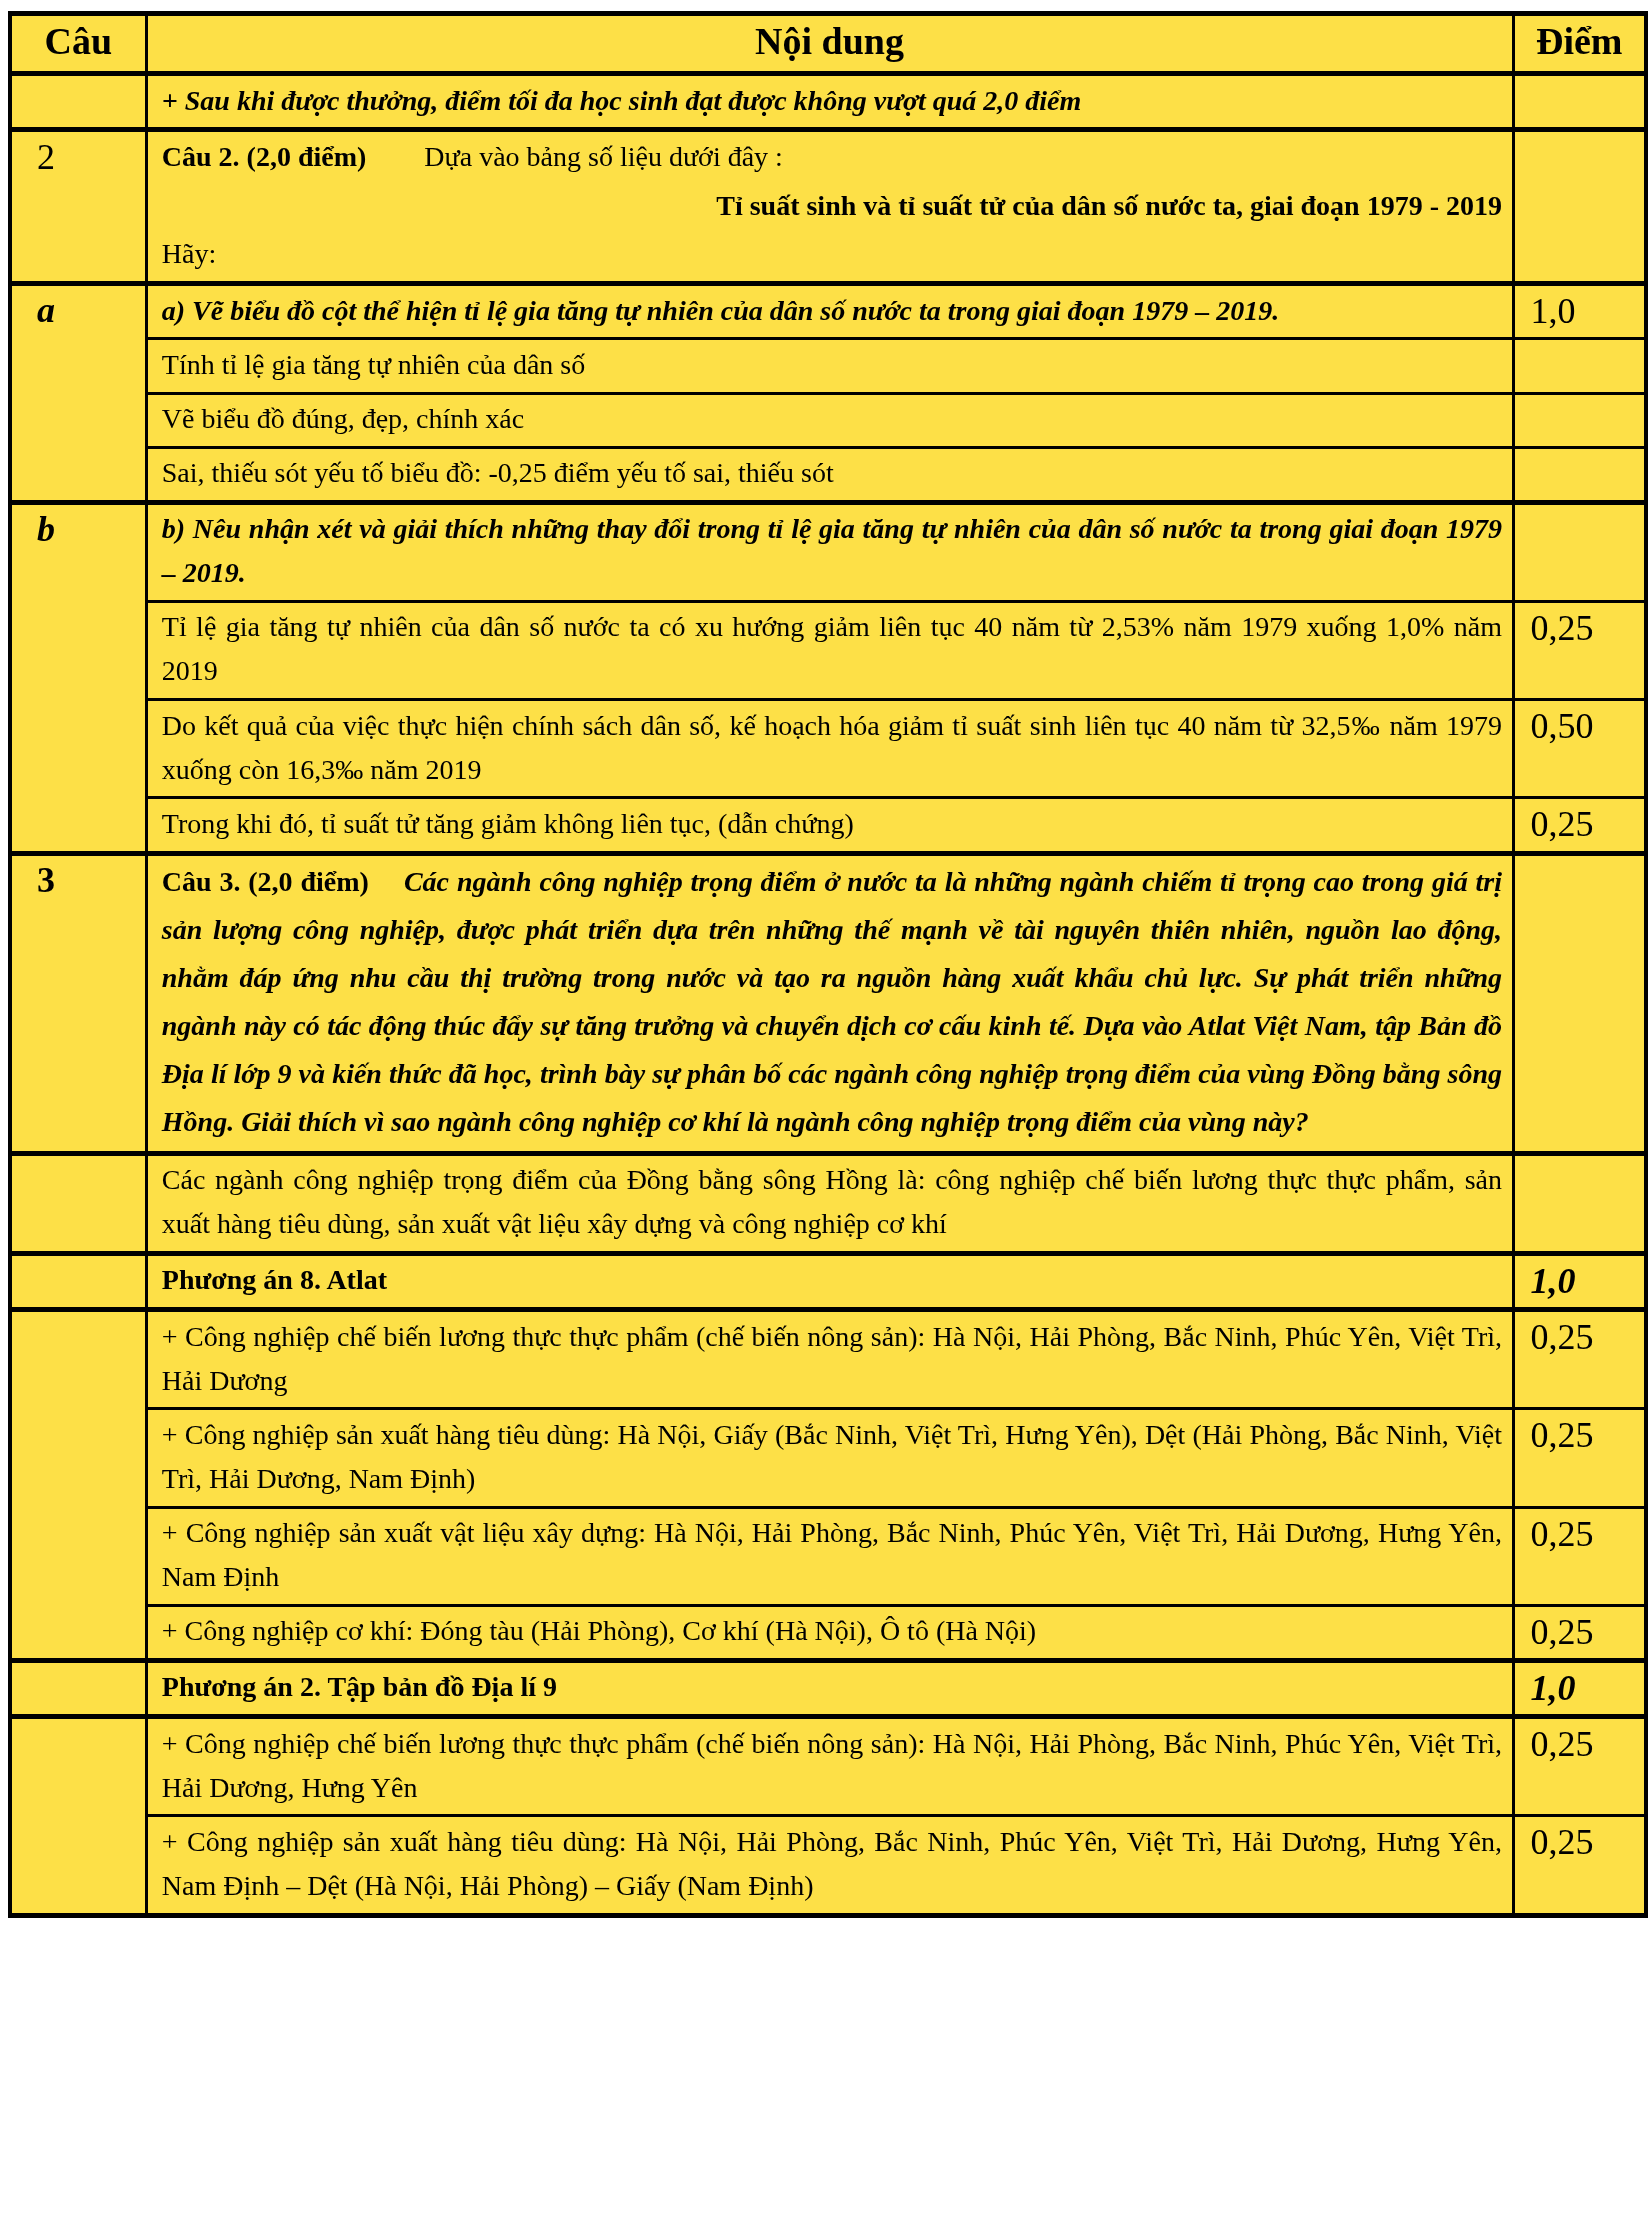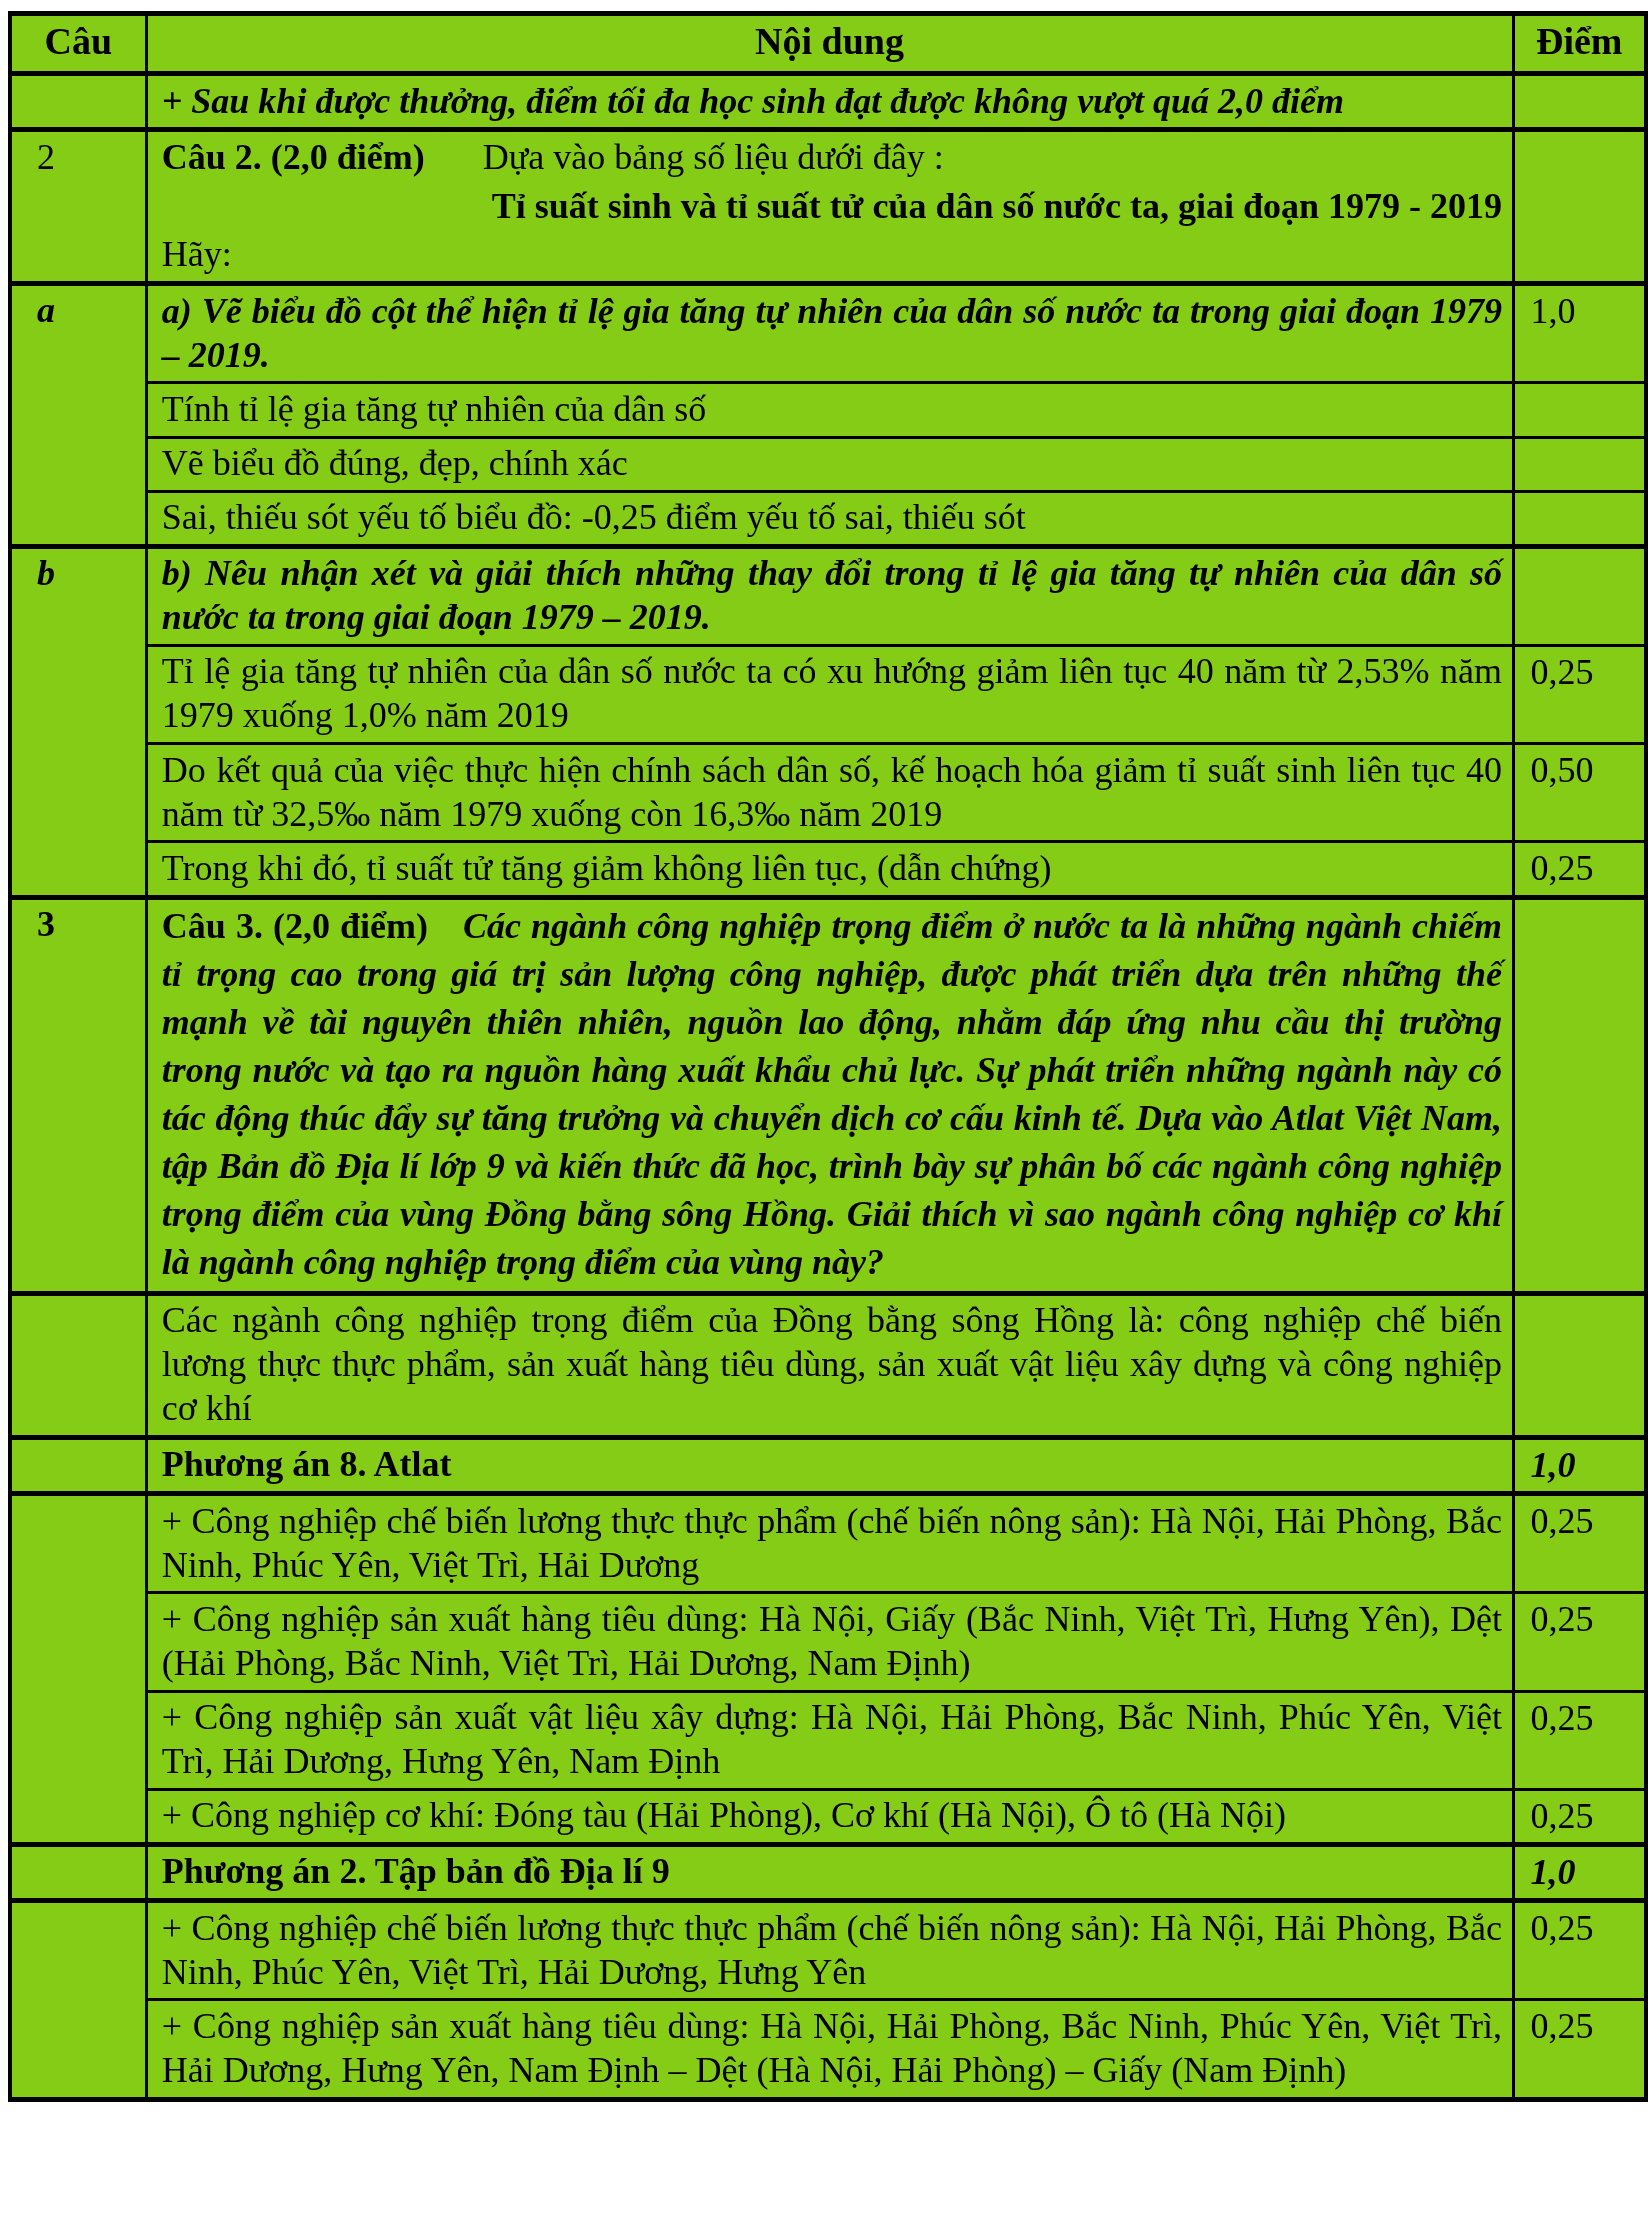--- a/index.html
+++ b/index.html
@@ -15,21 +15,21 @@
     color: #000;
     position: relative;
   }
   table.grading {
     position: absolute;
     left: 8px;
     top: 11px;
     width: 1636px;
     border-collapse: collapse;
     table-layout: fixed;
-    background: #84cc16;
+    background: #fde047;
     border: 4px solid #000;
     border-top-width: 5.6px;
     border-bottom-width: 5.6px;
   }
   col.c1 { width: 136px; }
   col.c2 { width: 1367px; }
   col.c3 { width: 133px; }
   th, td {
     border: 3.2px solid #000;
     vertical-align: top;
@@ -42,21 +42,21 @@
     padding: 3.2px 0 8px 0;
     border-bottom-width: 5.6px;
   }
   tr.sec > td { border-top-width: 5.6px; }
   td.cau {
     font-size: 36px;
     line-height: 43px;
     padding: 3.2px 0 0 25px;
   }
   td.content {
-    font-size: 36px;
+    font-size: 28px;
     line-height: 44px;
     padding: 2.4px 9.5px 4.8px 14.3px;
   }
   td.pt {
     font-size: 36px;
     line-height: 43px;
     padding: 4px 0 0 16px;
   }
   .b  { font-weight: bold; margin-top: 20px; }
   .bi { font-weight: bold; font-style: italic; }

